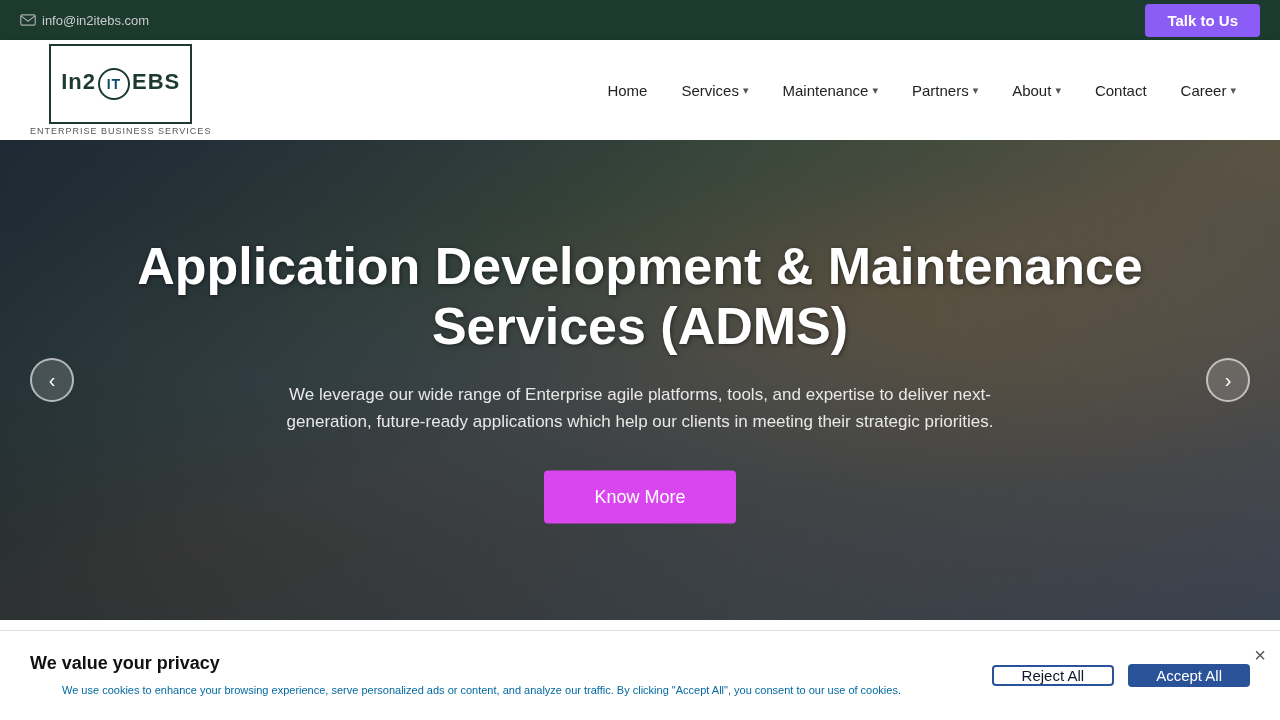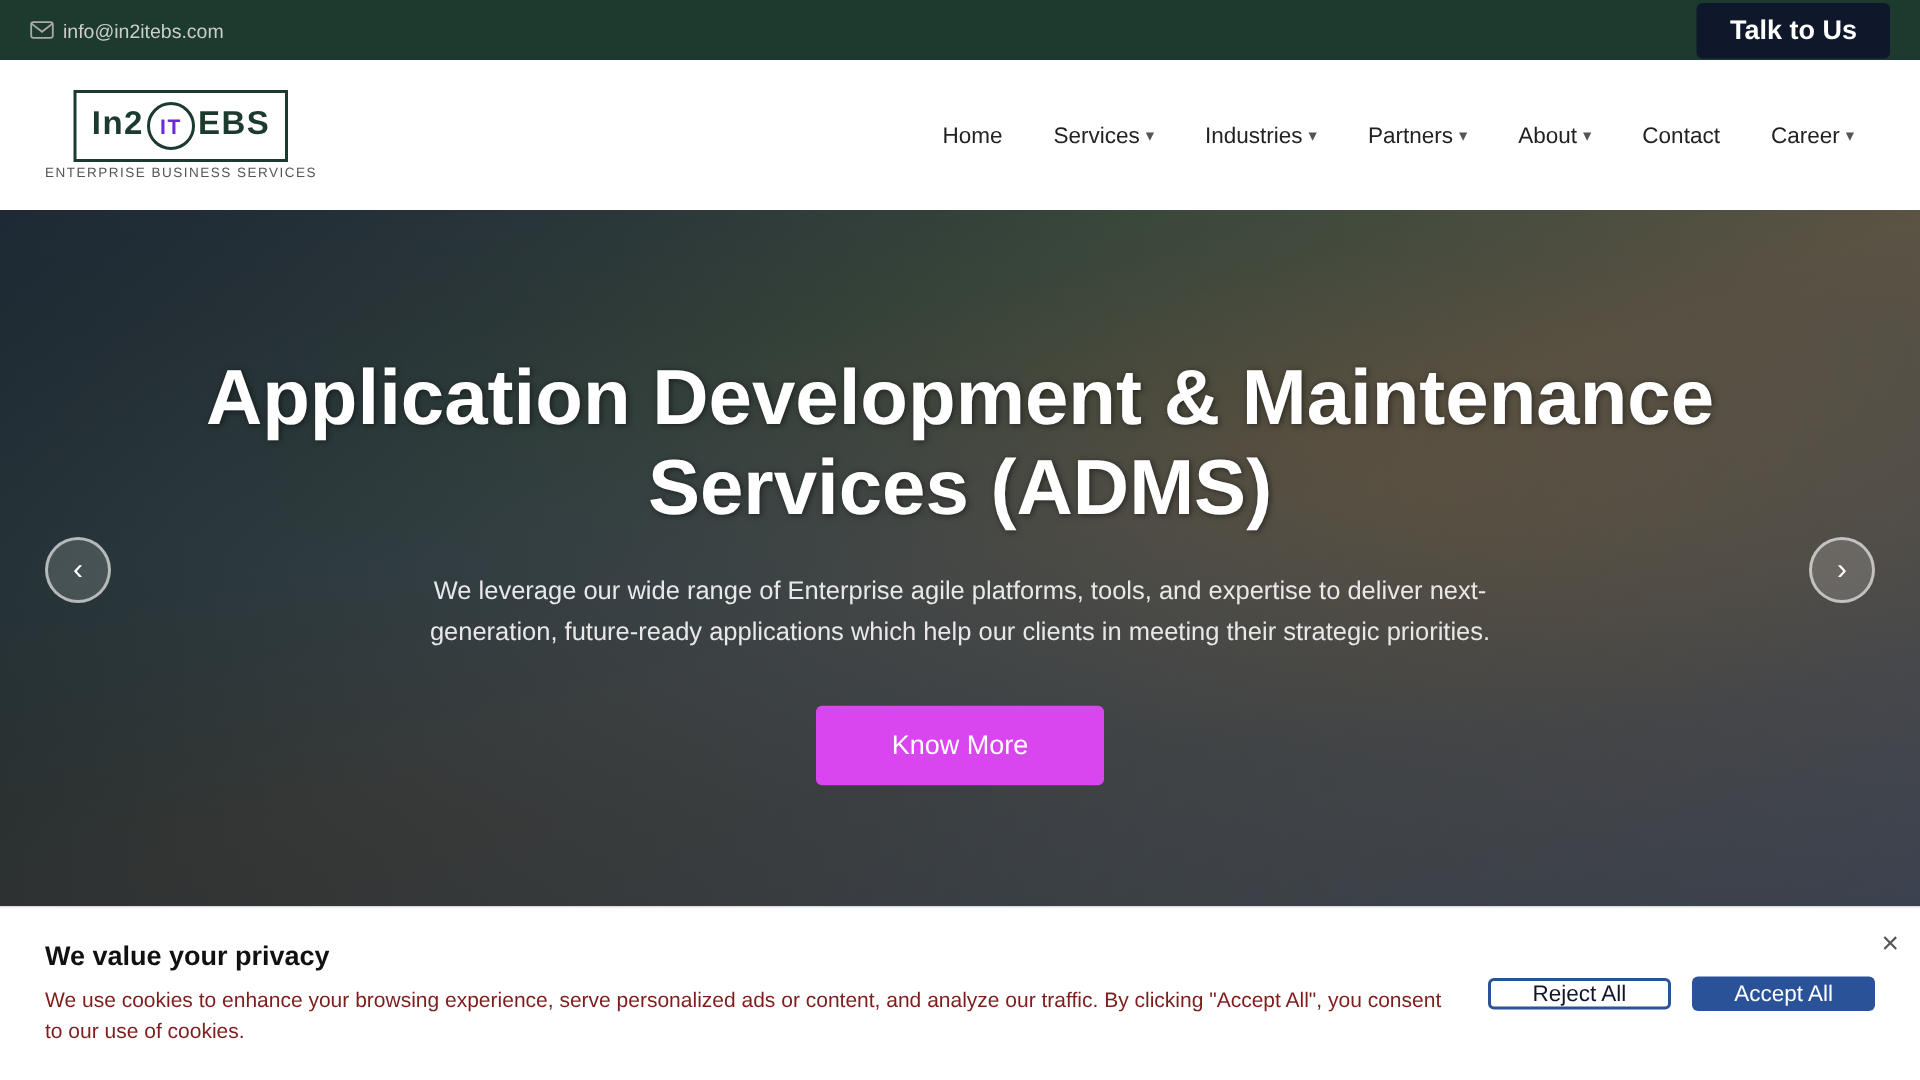--- a/index.html
+++ b/index.html
@@ -20,25 +20,25 @@
       color: #ccc;
       font-size: 13px;
       gap: 6px;
     }
     #email-icon {
       width: 16px;
       height: 12px;
       display: inline-block;
     }
     #talk-btn {
-      background: #0f172a;
+      background: #8b5cf6;
       color: #fff;
       border: none;
       padding: 8px 22px;
-      font-size: 18px;
+      font-size: 15px;
       font-weight: bold;
       cursor: pointer;
       border-radius: 4px;
     }
 
     
     #header {
       background: #fff;
       height: 100px;
       display: flex;
@@ -63,22 +63,22 @@
     #logo-box .it-circle {
       display: inline-block;
       border: 2px solid #1c3a2e;
       border-radius: 50%;
       width: 32px;
       height: 32px;
       line-height: 28px;
       text-align: center;
       font-size: 14px;
       font-weight: bold;
-      margin: 0 2px;
-      color: #6d28d9;
+      margin: 16px 2px;
+      color: #0c4a6e;
     }
     #logo-subtitle {
       font-size: 9px;
       color: #555;
       letter-spacing: 1px;
       margin-top: 2px;
       text-align: center;
     }
     #logo-wrap {
       display: flex;
@@ -230,23 +230,24 @@
     #cookie-text-block {
       flex: 1;
     }
     #cookie-title {
       font-size: 18px;
       font-weight: bold;
       color: #111;
       margin-bottom: 8px;
     }
     #cookie-body {
-      font-size: 14px;
-      color: #7f1d1d;
+      font-size: 11px;
+      color: #0369a1;
       line-height: 1.5;
+      margin-left: 32px;
     }
     #cookie-actions {
       display: flex;
       gap: 14px;
       align-items: center;
       flex-shrink: 0;
     }
     #reject-btn {
       border: 2px solid #2a5298;
       background: #fff;
@@ -305,21 +306,21 @@
 
   <nav id="nav">
     <div class="nav-item">
       <span>Home</span>
     </div>
     <div class="nav-item">
       <span>Services</span>
       <span class="chevron">▾</span>
     </div>
     <div class="nav-item">
-      <span>Industries</span>
+      <span>Maintenance</span>
       <span class="chevron">▾</span>
     </div>
     <div class="nav-item">
       <span>Partners</span>
       <span class="chevron">▾</span>
     </div>
     <div class="nav-item">
       <span>About</span>
       <span class="chevron">▾</span>
     </div>

